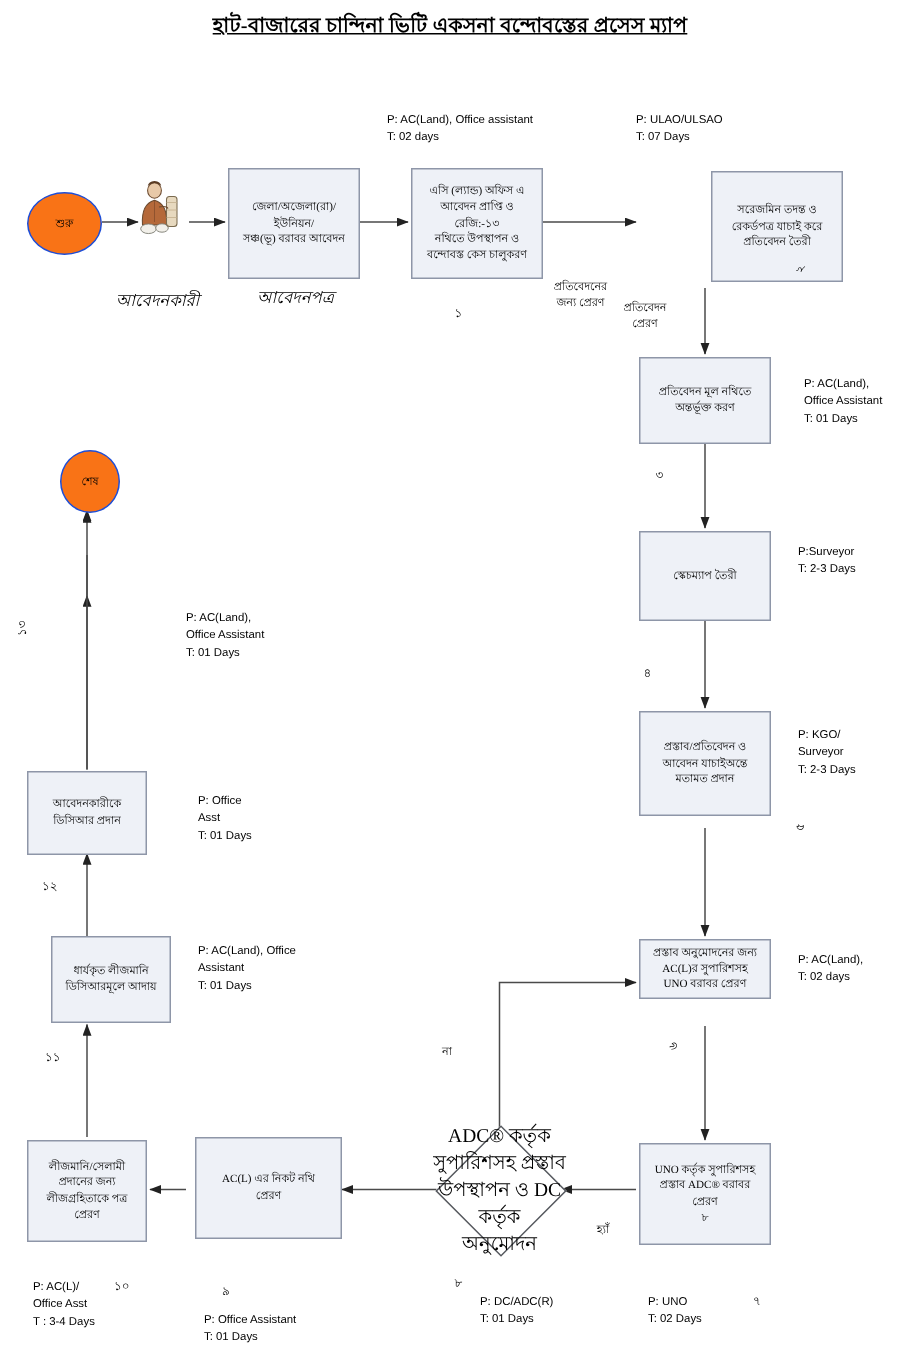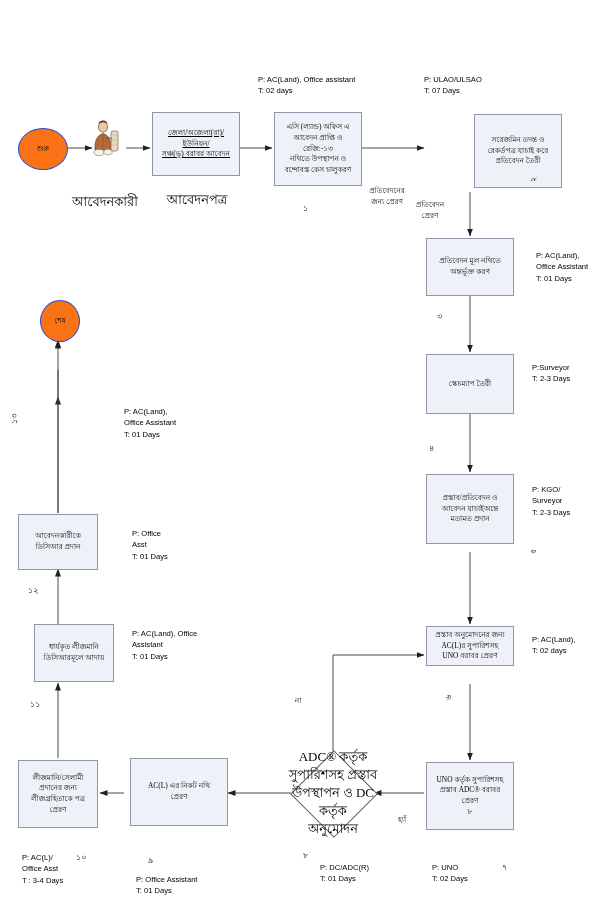--- a/index.html
+++ b/index.html
@@ -101,29 +101,31 @@
   }
   .applicant {
     position: absolute;
     width: 34px;
     height: 44px;
   }
   .node-caption {
     position: absolute;
     text-align: center;
     font-family: "Liberation Serif", serif;
-    font-size: 13px;
-    color: #000;
+    font-size: 11px;
+    color: #000;
+    font-style: italic;
   }
 </style>
 </head>
 <body>
 
 <div id="page">
 
+  <div class="title">হাট-বাজারের চান্দিনা ভিটি একসনা বন্দোবস্তের প্রসেস ম্যাপ</div>
 
   <svg id="svg-layer" viewBox="0 0 600 900">
     <defs>
       <marker id="arr" markerWidth="9" markerHeight="9" refX="7.5" refY="3" orient="auto">
         <path d="M0,0 L8,3 L0,6 z" fill="#222"></path>
       </marker>
     </defs>
     <g stroke="#4a4a4a" stroke-width="1" fill="none" marker-end="url(#arr)">
 
       <path d="M68,148 L92,148"></path>
@@ -184,21 +186,21 @@
       <path d="M15,16 L15,30" stroke="#8a4f2c" stroke-width="0.6" fill="none"></path>
       <ellipse cx="11" cy="34.5" rx="5.2" ry="3.2" fill="#f2f0ea" stroke="#7a7a70" stroke-width="0.6"></ellipse>
       <ellipse cx="20" cy="34" rx="4.2" ry="2.8" fill="#f2f0ea" stroke="#7a7a70" stroke-width="0.6"></ellipse>
       <rect x="23" y="13" width="7" height="20" rx="2" fill="#e7d9bf" stroke="#7a6a4f" stroke-width="0.7"></rect>
       <path d="M23,17 L30,17 M23,22 L30,22 M23,27 L30,27" stroke="#c0ab8a" stroke-width="0.5"></path>
       <path d="M18,20 Q23,19 24,21" stroke="#6b4a2f" stroke-width="0.8" fill="none"></path>
     </svg>
   </div>
   <div class="node-caption" style="left:72px; top:192px; width:66px;">আবেদনকারী</div>
 
-  <div class="node" style="left:152px; top:112px; width:88px; height:64px;text-decoration:underline;">
+  <div class="node" style="left:152px; top:112px; width:88px; height:74px;">
     <span style="white-space:pre-line;">জেলা/অজেলা(রা)/ইউনিয়ন/
 সঞ্চ(ভূ) বরাবর আবেদন</span>
   </div>
   <div class="node-caption" style="left:160px; top:190px; width:74px;">আবেদনপত্র</div>
   <div class="step-num" style="left:303px; top:202px;">১</div>
 
   <div class="node" style="left:274px; top:112px; width:88px; height:74px;">
     <span style="white-space:pre-line;">এসি (ল্যান্ড) অফিস এ
 আবেদন প্রাপ্তি ও রেজি:-১৩
 নথিতে উপস্থাপন ও

